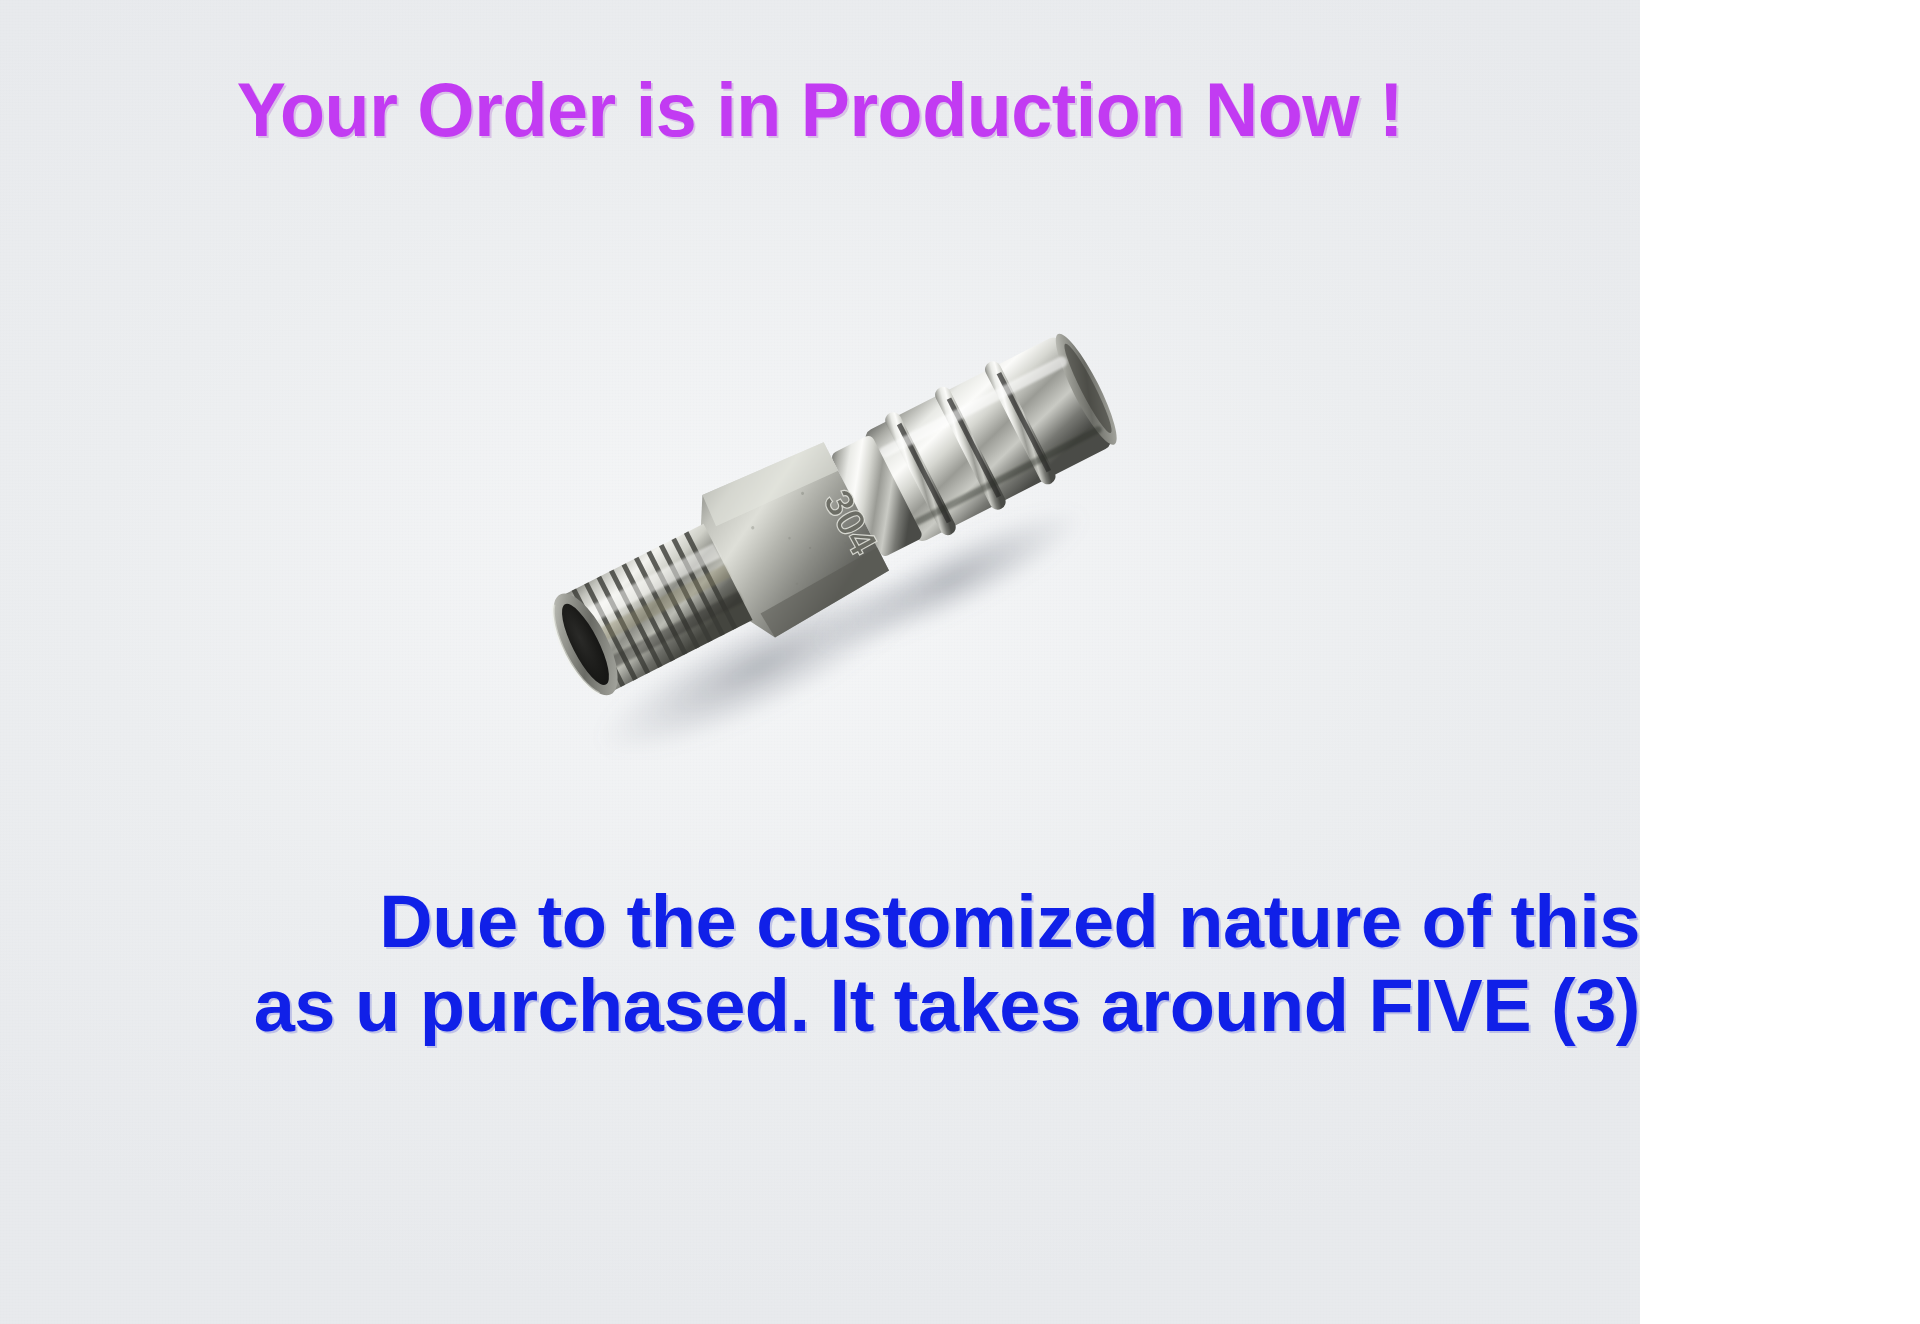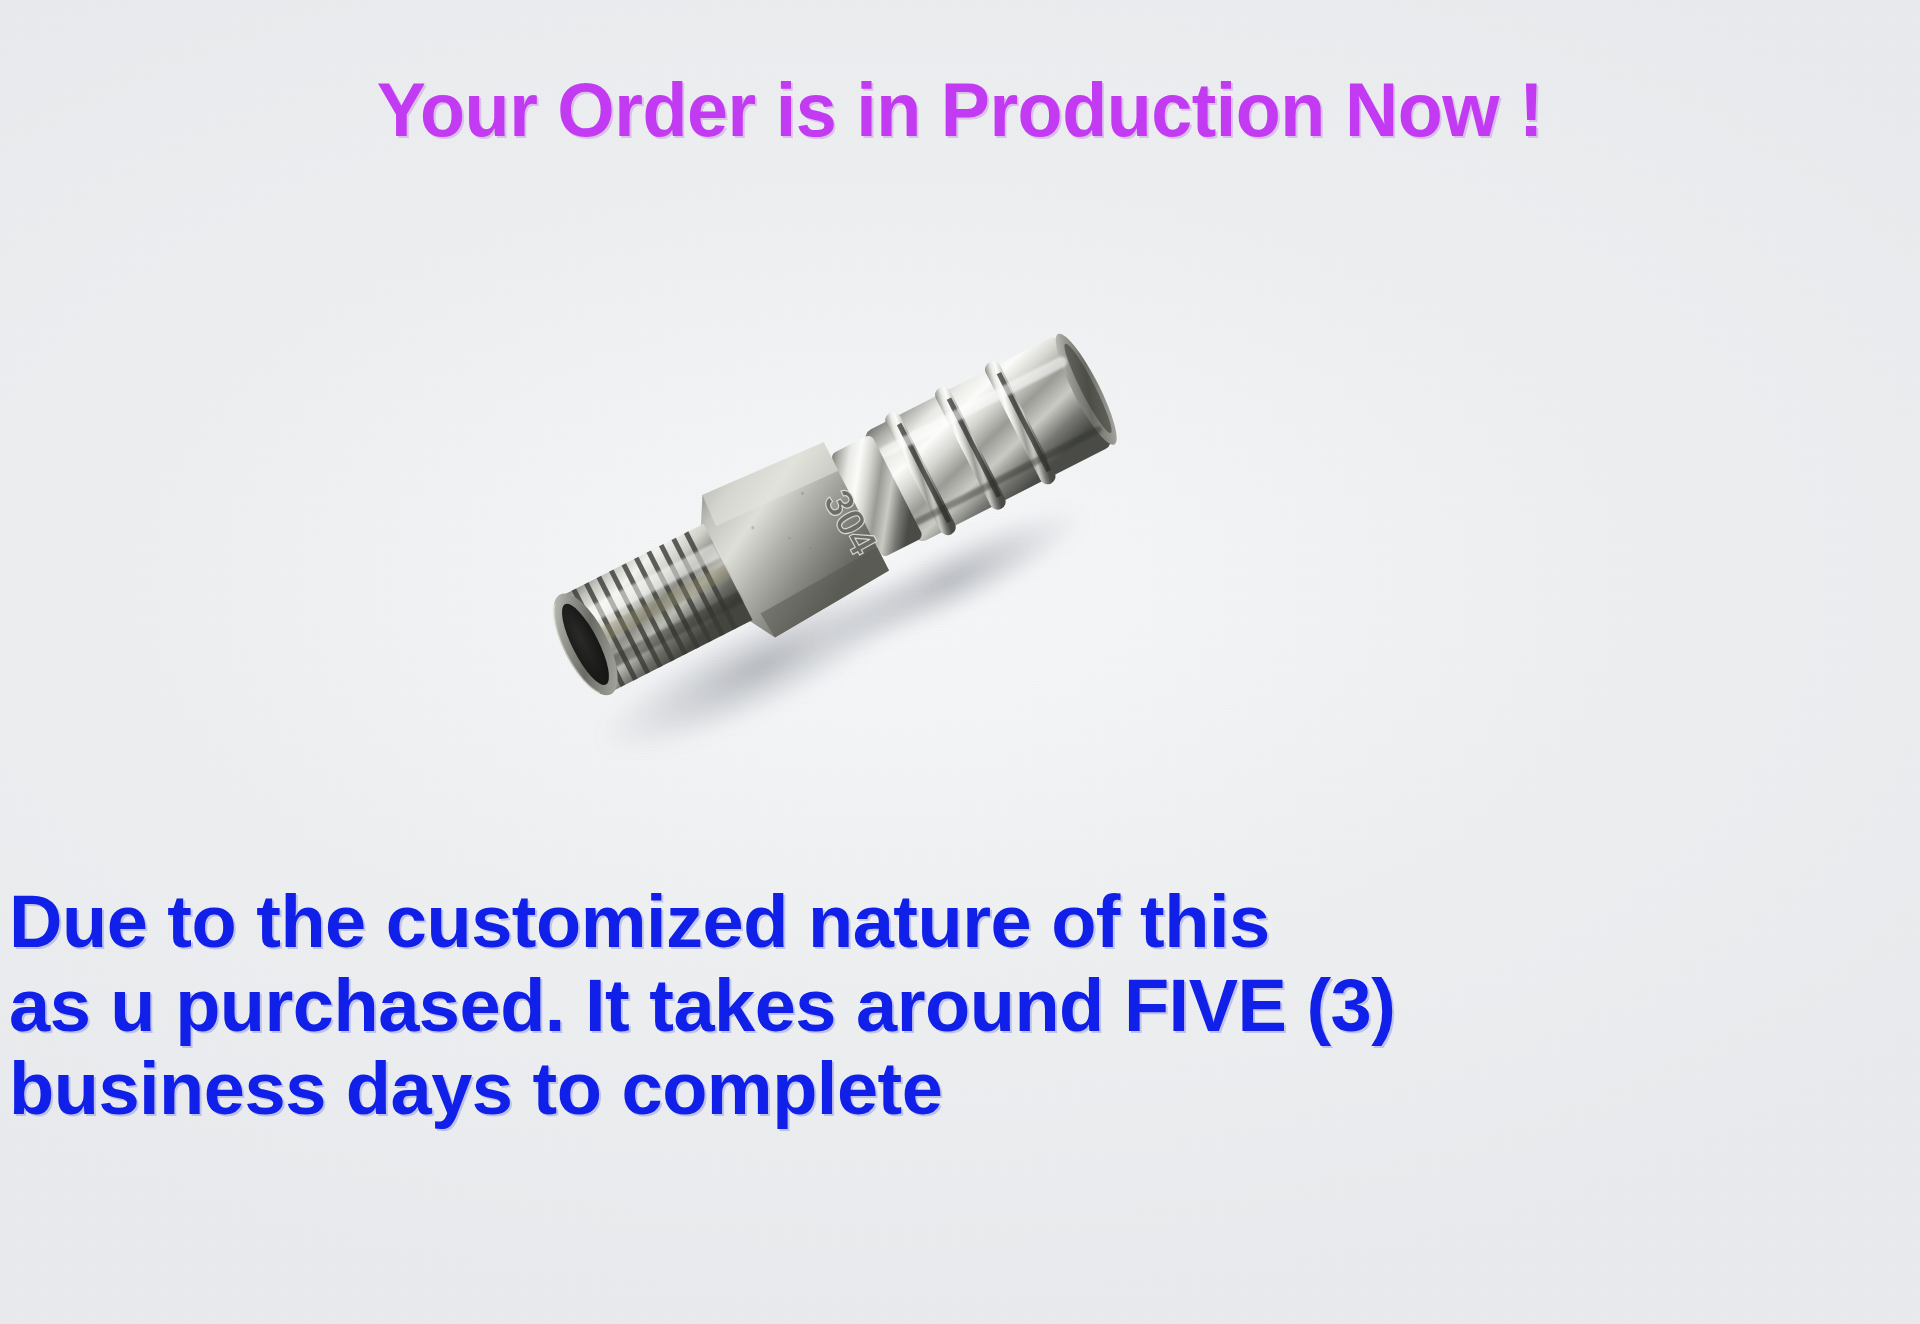--- a/index.html
+++ b/index.html
@@ -3,21 +3,21 @@
 <meta charset="utf-8">
 <title>Order Production Notice</title>
 <style>
   html, body {
     margin: 0;
     padding: 0;
     background: #ffffff;
   }
   #stage {
     position: relative;
-    width: 1920px;
+    width: 1640px;
     height: 1324px;
     background: #eff0f2;
     overflow: hidden;
     font-family: "Liberation Sans", "DejaVu Sans", sans-serif;
   }
 
   
   #backdrop {
     position: absolute;
     inset: 0;
@@ -58,28 +58,27 @@
     height: 480px;
   }
   #product svg { display: block; width: 100%; height: 100%; }
 
   
   #body-copy {
     position: absolute;
     left: 0;
     right: 0;
     top: 880px;
-    text-align: left;
+    text-align: right;
     color: #1020e8;
     font-size: 74px;
     font-weight: 700;
     line-height: 1.13;
     letter-spacing: -0.5px;
     text-shadow: 2px 2px 0 rgba(20,30,200,.20);
-    margin-left: 9px;
   }
   #body-copy .line { display: block; white-space: nowrap; }
 </style>
 </head>
 <body>
 
 <div id="stage">
 
   <div id="backdrop"></div>
   <div id="backdrop-grain"></div>
@@ -224,16 +223,15 @@
 
           <path d="M118 200 A22 56 0 0 0 118 300" fill="none" stroke="#f0f1ea" stroke-width="3" opacity=".5"></path>
         </g>
       </g>
     </svg>
   </div>
 
   <div id="body-copy">
     <span class="line">Due to the customized nature of this</span>
     <span class="line">as u purchased. It takes around FIVE (3)</span>
-    <span class="line">business days to complete</span>
   </div>
 
 </div>
 
 </body></html>

